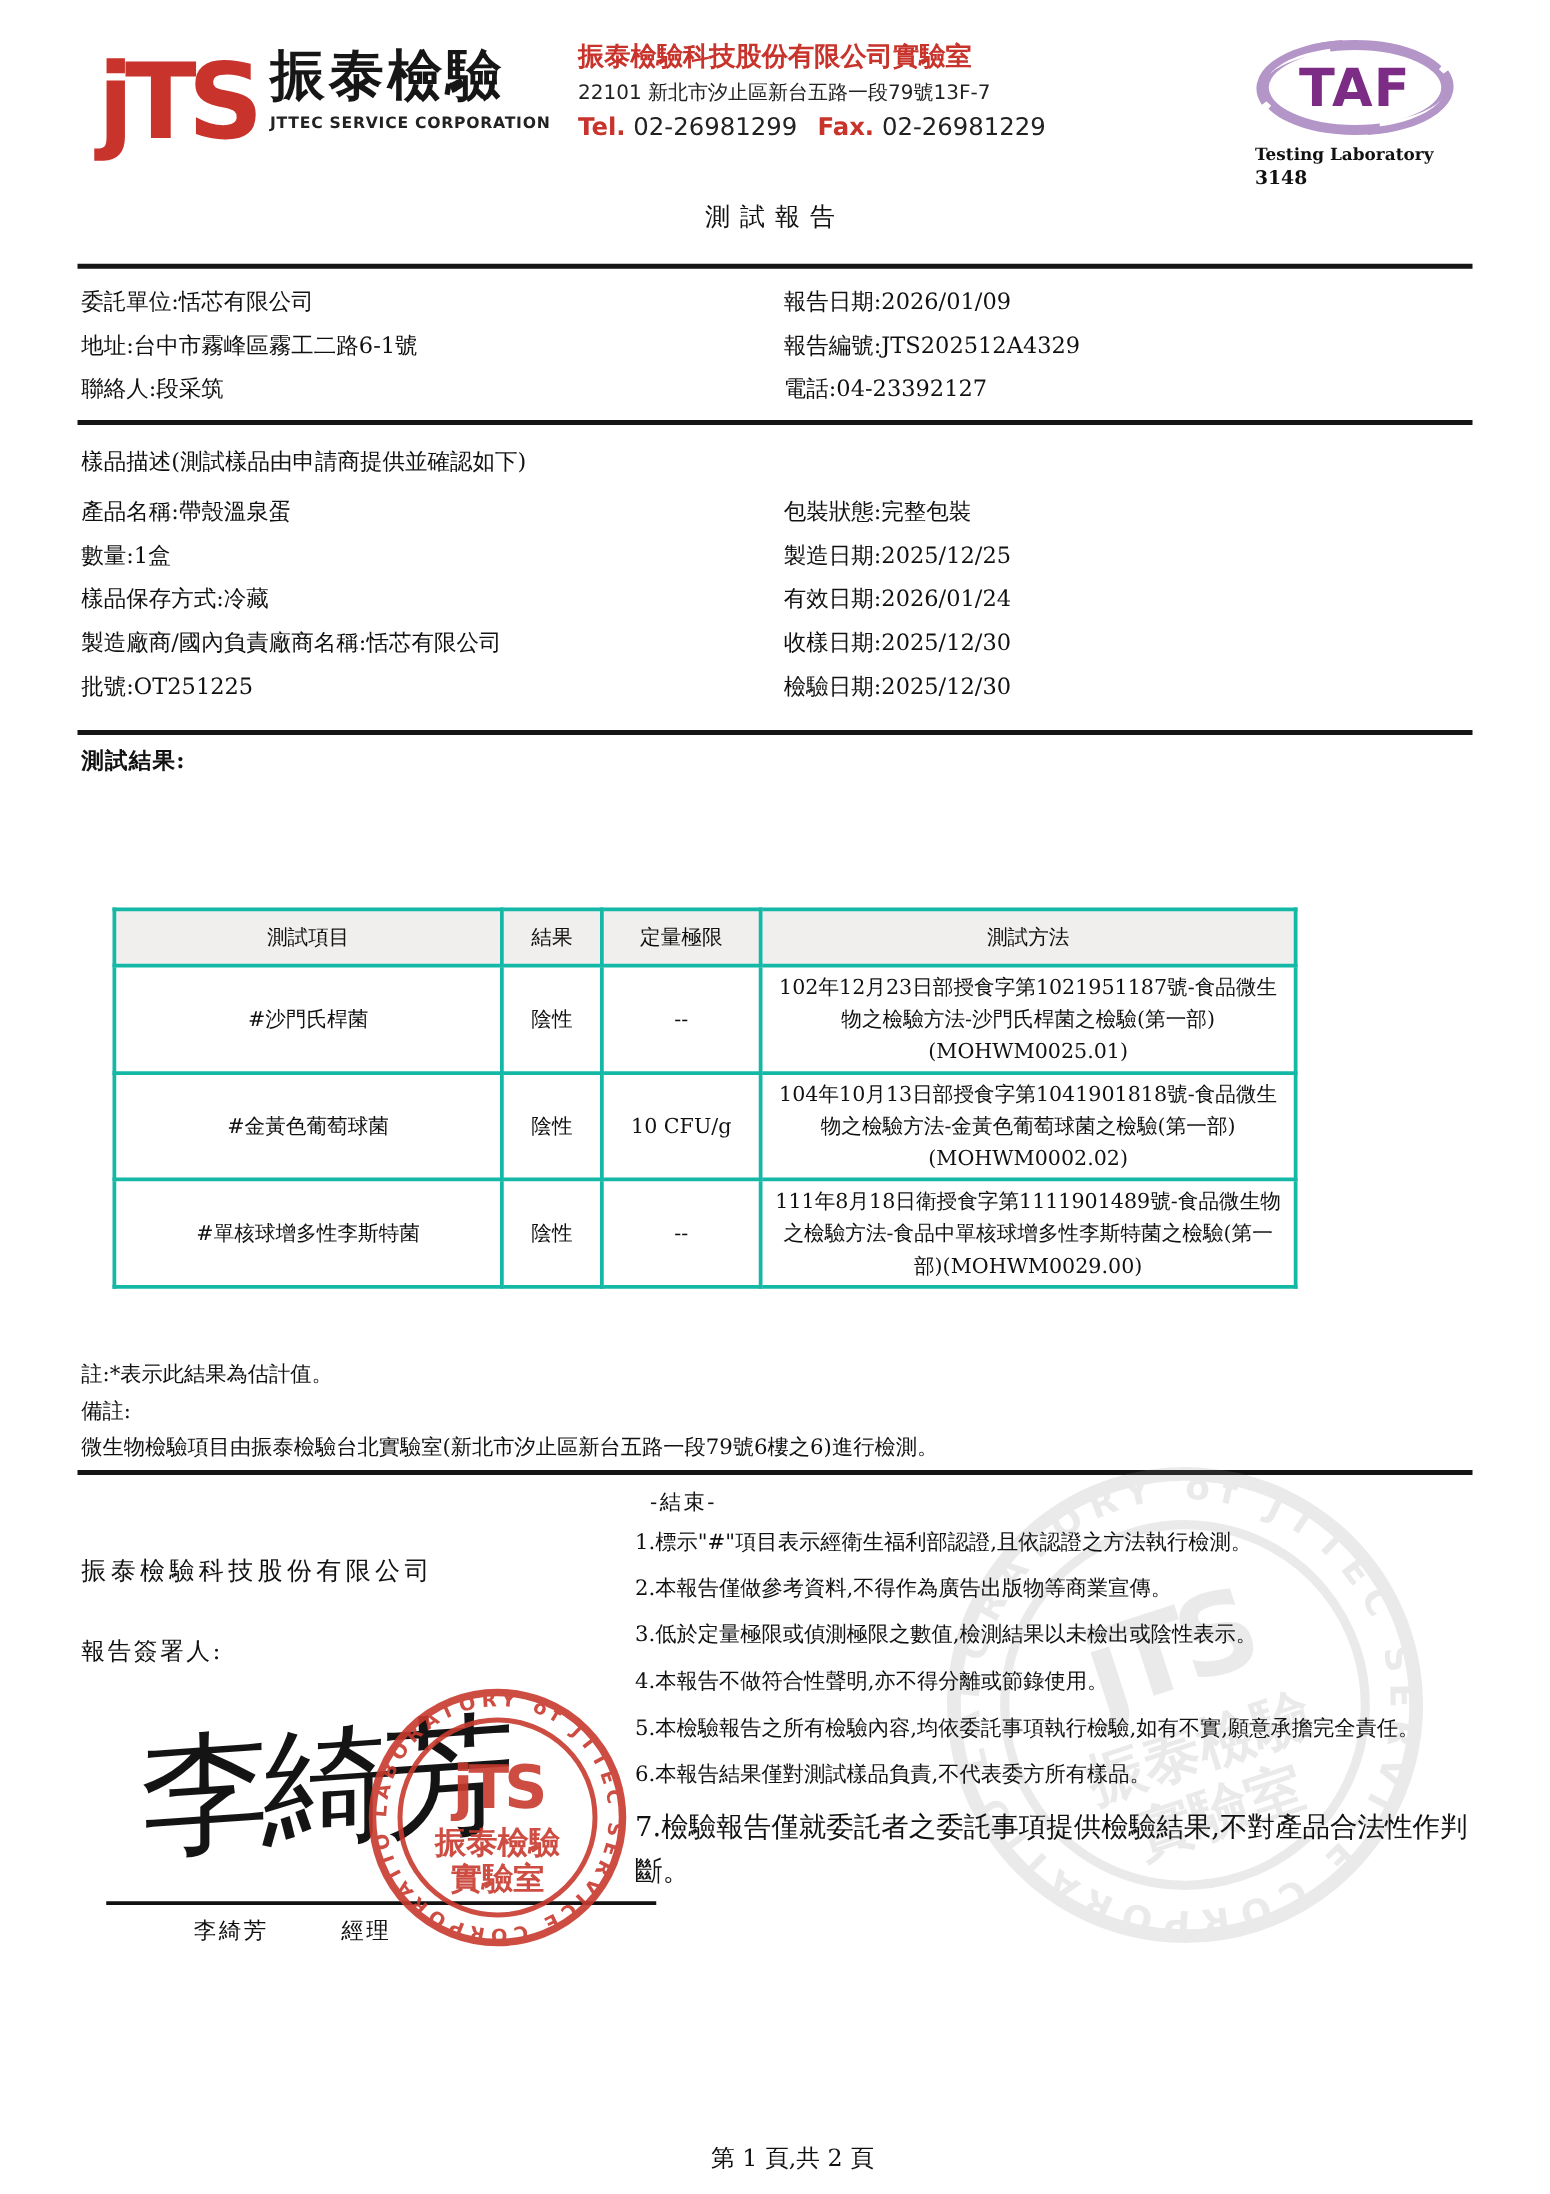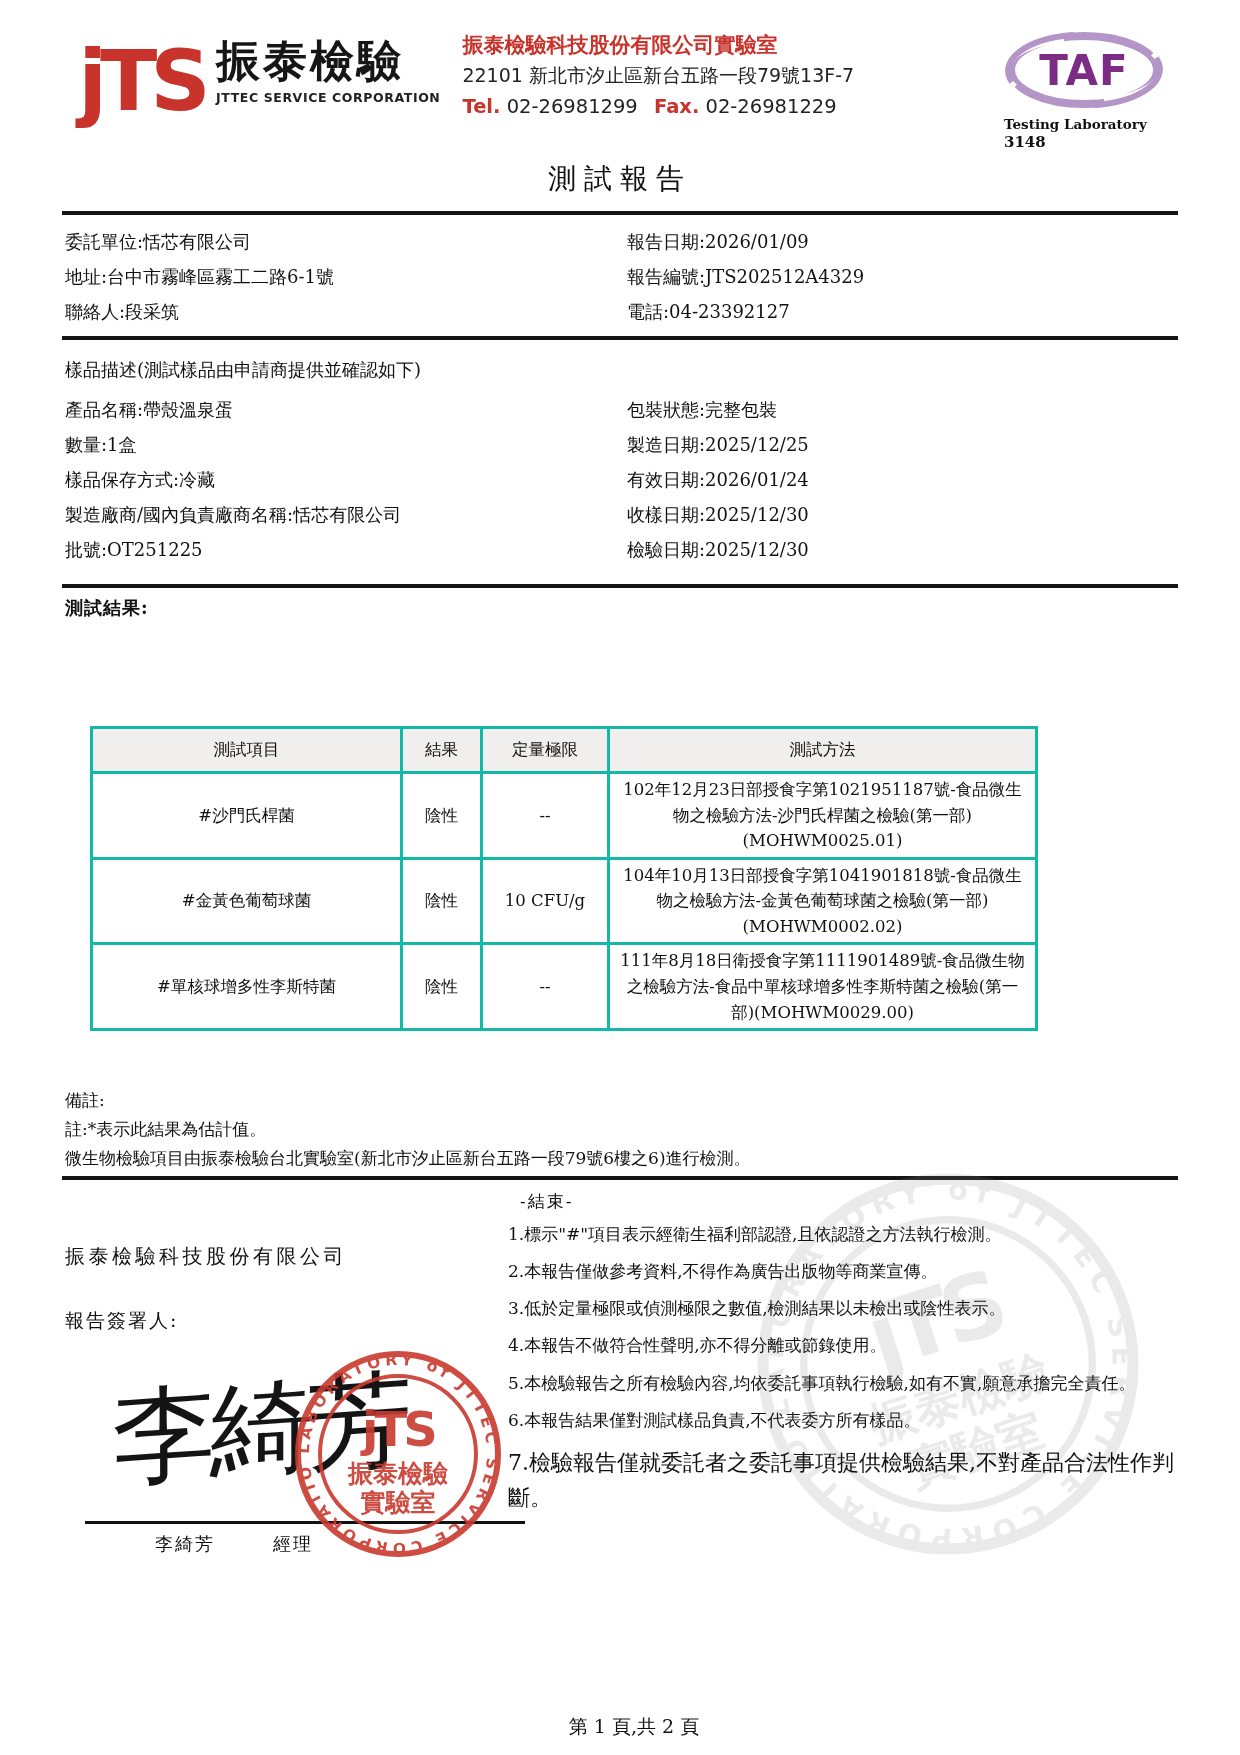--- a/index.html
+++ b/index.html
@@ -8,30 +8,30 @@
     font-family:"DejaVu Serif","Liberation Serif",serif;color:#111;
   }
   
   .header{position:absolute;top:30px;left:72px;right:66px;display:flex;align-items:flex-start;}
   .jts-logo-svg{width:138px;height:100px;flex:0 0 auto;}
   .logo-text{margin-left:6px;margin-top:6px;}
   .logo-cn{font-family:"DejaVu Sans","Liberation Sans",sans-serif;font-size:44px;font-weight:900;letter-spacing:3px;color:#161616;line-height:1.15;}
   .logo-en{font-family:"DejaVu Sans","Liberation Sans",sans-serif;font-size:12.5px;font-weight:700;letter-spacing:.6px;color:#222;margin-top:3px;}
   .company-info{margin-left:22px;margin-top:2px;font-family:"DejaVu Sans","Liberation Sans",sans-serif;}
   .ci1{font-size:21px;font-weight:700;color:#c8332c;line-height:1.3;}
-  .ci2{font-size:19px;color:#222;line-height:1.45;margin-top:3px;}
+  .ci2{font-size:16px;color:#222;line-height:1.45;margin-top:3px;}
   .ci3{font-size:19.5px;color:#222;line-height:1.4;margin-top:3px;}
   .red{color:#c8332c;font-weight:700;}
   .telnum{font-weight:400;margin-right:10px;}
   .taf-block{margin-left:auto;width:170px;}
   .taf-svg{width:160px;height:80px;}
   .taf-sub1{font-size:13.5px;font-weight:700;margin-top:2px;}
   .taf-sub2{font-size:15px;font-weight:700;margin-top:1px;}
   
-  .doc-title{position:absolute;top:160px;left:0;width:100%;text-align:center;font-size:28px;letter-spacing:8px;font-weight:500;}
+  .doc-title{position:absolute;top:160px;left:0;width:100%;text-align:center;font-size:20px;letter-spacing:8px;font-weight:500;}
   .hr{position:absolute;left:62px;width:1116px;height:4px;background:#151515;}
   .hr1{top:211px;}.hr2{top:336px;}.hr3{top:584px;}.hr4{top:1176px;}
   
   .info-block{position:absolute;left:65px;right:55px;font-size:18px;}
   .client-block{top:224px;}
   .pair-row{display:flex;line-height:35px;}
   .pair-l{width:562px;}
   .pair-r{flex:1;}
   .sample-block{top:352px;}
   .sample-desc{line-height:36px;margin-bottom:4px;}
@@ -174,22 +174,22 @@
       <tr>
         <td>#單核球增多性李斯特菌</td>
         <td>陰性</td>
         <td>--</td>
         <td>111年8月18日衛授食字第1111901489號-食品微生物之檢驗方法-食品中單核球增多性李斯特菌之檢驗(第一部)(MOHWM0029.00)</td>
       </tr>
     </tbody>
   </table>
 
   <div class="remarks">
+    <div>註:*表示此結果為估計值。</div>
     <div>備註:</div>
-    <div>註:*表示此結果為估計值。</div>
     <div>微生物檢驗項目由振泰檢驗台北實驗室(新北市汐止區新台五路一段79號6樓之6)進行檢測。</div>
   </div>
   <div class="hr hr4"></div>
 
   <div class="end-mark">-結束-</div>
 
   <svg class="watermark" viewBox="0 0 212 212">
     <circle cx="106" cy="106" r="100" fill="none" stroke="#8a8a8a" stroke-width="6"></circle>
     <circle cx="106" cy="106" r="78" fill="none" stroke="#8a8a8a" stroke-width="4"></circle>
     <path id="wmArc" d="M 106 106 m -89 0 a 89 89 0 1 1 178 0 a 89 89 0 1 1 -178 0" fill="none"></path>

